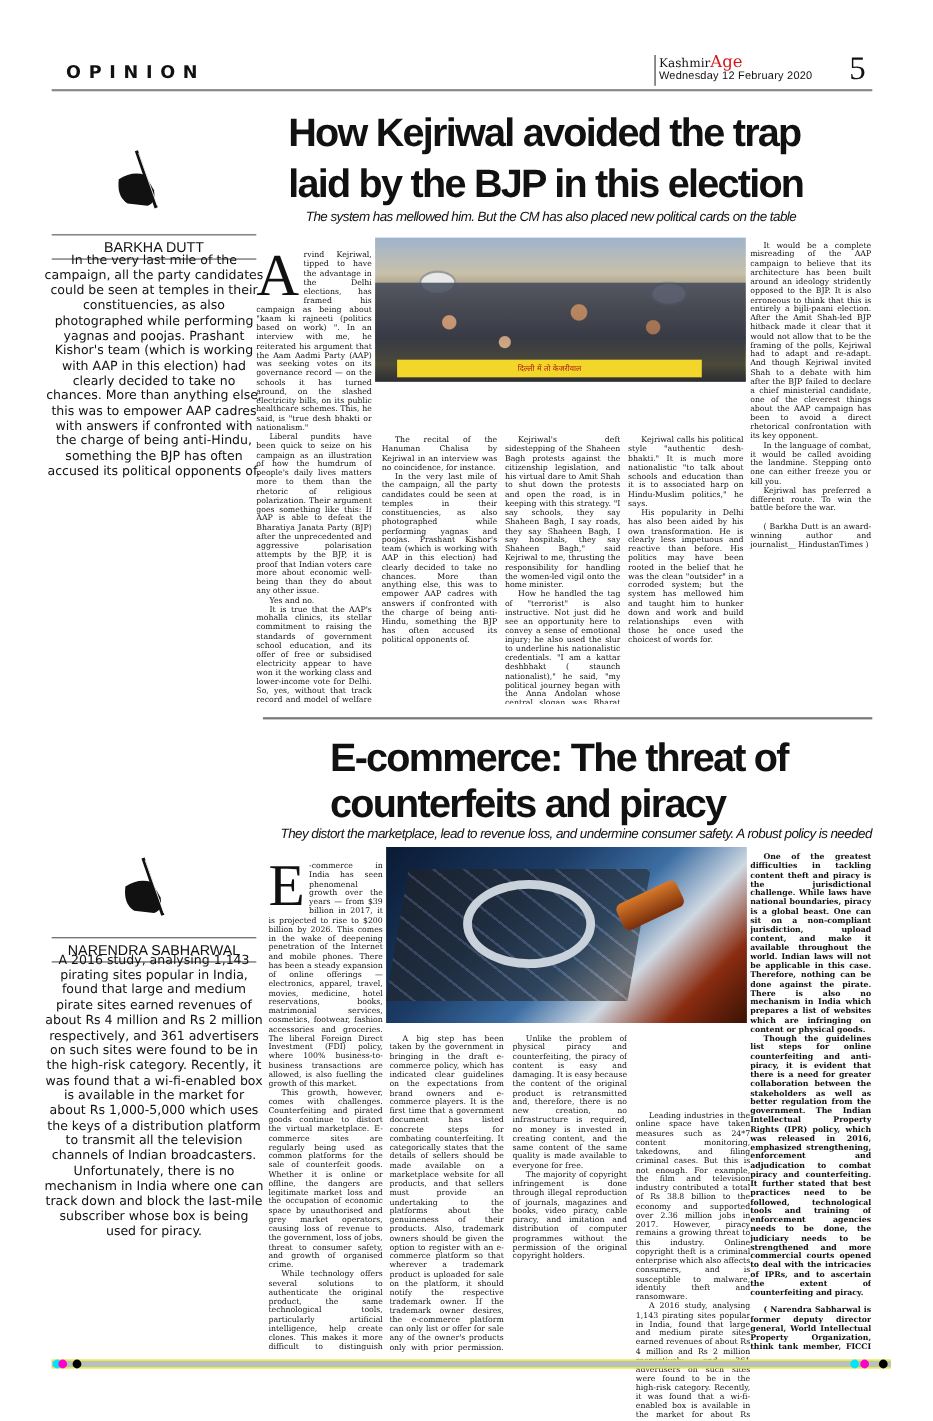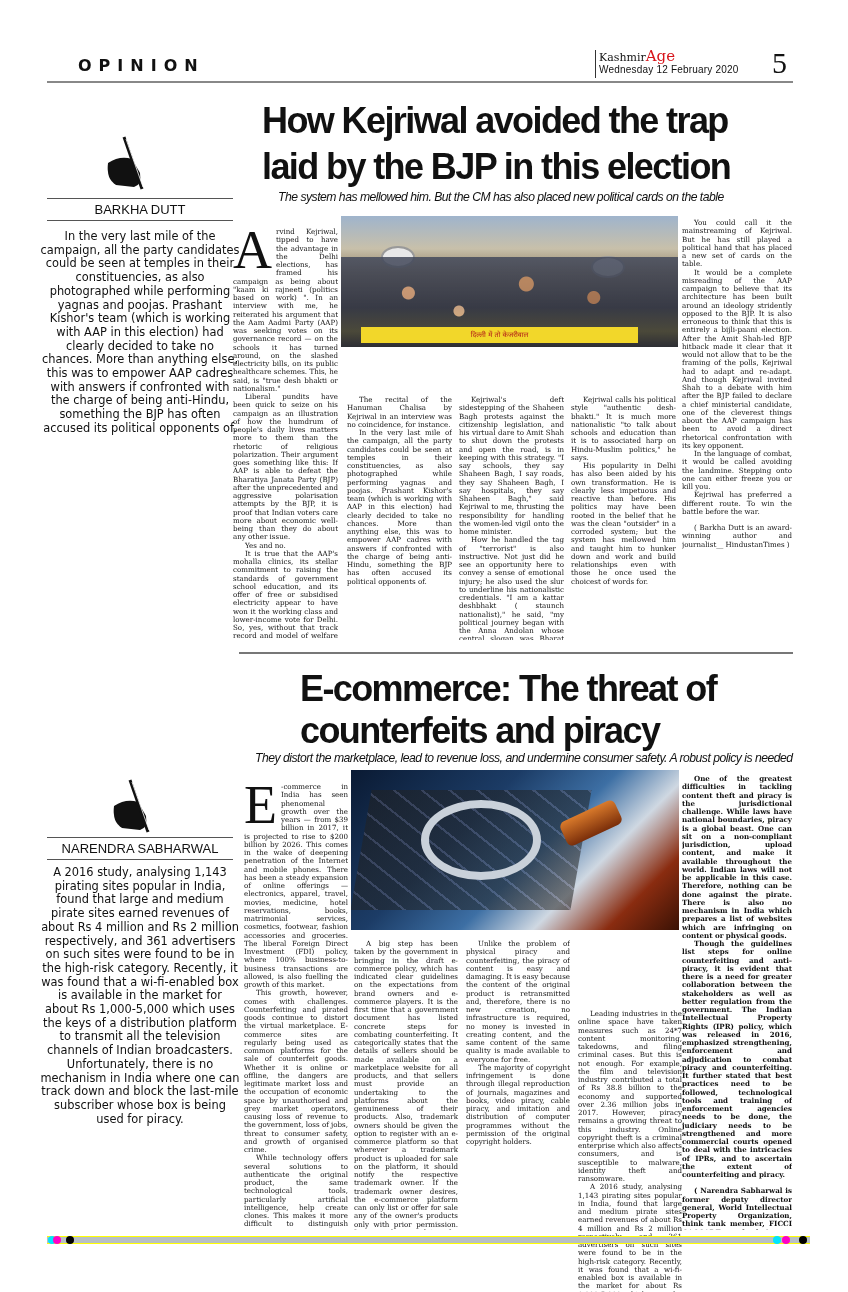--- a/index.html
+++ b/index.html
@@ -1,36 +1,36 @@
 <!DOCTYPE html>
 <html><head>
 <meta charset="utf-8">
 <style>
   * { box-sizing: border-box; margin: 0; padding: 0; }
   html, body { width: 848px; height: 1292px; background: #ffffff; overflow: hidden; }
   body { position: relative; font-family: "DejaVu Serif", serif; color: #111; }
 
-  .masthead-section { position: absolute; left: 78px; top: 56px; font-family: "DejaVu Sans", sans-serif; font-weight: bold; font-size: 16px; letter-spacing: 7px; color: #111; }
+  .masthead-section { position: absolute; left: 60px; top: 56px; font-family: "DejaVu Sans", sans-serif; font-weight: bold; font-size: 16px; letter-spacing: 7px; color: #111; }
   .masthead-right { position: absolute; left: 595px; top: 50px; border-left: 1px solid #333; padding-left: 3px; height: 28px; }
   .brand { font-family: "DejaVu Serif", serif; font-size: 11px; line-height: 12px; }
   .brand .k { color: #111; margin-top: 40px; }
   .brand .age { color: #d7141a; font-size: 15px; }
   .dateline { font-family: "Liberation Sans", sans-serif; font-size: 10px; color: #111; letter-spacing: 0.2px; }
   .pagenum { position: absolute; left: 772px; top: 46px; font-family: "Liberation Serif", serif; font-size: 30px; color: #111; }
   .rule-top { position: absolute; left: 47px; top: 81px; width: 746px; height: 2px; background: #888; }
 
   .headline { position: absolute; font-family: "Liberation Sans", sans-serif; font-weight: bold; color: #111; text-align: left; letter-spacing: -1.6px; }
   .h1 { left: 262px; top: 98px; width: 520px; font-size: 36px; line-height: 46px; }
   .h2 { left: 300px; top: 668px; width: 460px; font-size: 36px; line-height: 42px; }
   .deck { position: absolute; font-family: "Liberation Sans", sans-serif; font-style: italic; font-size: 12.2px; color: #111; letter-spacing: -0.5px; }
   .deck1 { left: 278px; top: 190px; }
   .deck2 { left: 255px; top: 751px; }
 
   .pen-icon { position: absolute; width: 50px; height: 60px; }
-  .byline-box { position: absolute; left: 47px; width: 186px; border-top: 1px solid #555; border-bottom: 1px solid #555; text-align: center; font-family: "Liberation Sans", sans-serif; font-size: 13px; padding: 3px 0; color: #111; }
+  .byline-box { position: absolute; left: 47px; width: 186px; border-top: 1px solid #555; border-bottom: 1px solid #555; text-align: center; font-family: "Liberation Sans", sans-serif; font-size: 13px; padding: 3px 0; color: #111; margin-top: 15px; }
   .pull { position: absolute; left: 40px; width: 200px; font-family: "DejaVu Sans", sans-serif; font-size: 11.4px; line-height: 13.7px; text-align: center; color: #111; }
 
   .col { position: absolute; font-size: 7.1px; line-height: 8.25px; text-align: justify; hyphens: auto; color: #111; overflow: hidden; }
   .col p { text-indent: 12px; }
   .col p.first { text-indent: 0; }
   .col p.credit { margin-top: 8px; }
   .dropcap { float: left; font-family: "Liberation Serif", serif; font-size: 54px; line-height: 42px; margin: 1px 4px 0 0; }
 
   .photo { position: absolute; overflow: hidden; }
   .photo1 { left: 341px; top: 216px; width: 337px; height: 131px; background: linear-gradient(180deg, #9fb4cc 0%, #c8c0aa 25%, #8a7a5f 45%, #3b3a41 70%, #e0c62e 88%, #2a2a2a 100%); }
@@ -95,21 +95,20 @@
 </div>
 <div class="col" style="left:459px; top:396px; width:105px; height:244px;">
   <p>Kejriwal's deft sidestepping of the Shaheen Bagh protests against the citizenship legislation, and his virtual dare to Amit Shah to shut down the protests and open the road, is in keeping with this strategy. "I say schools, they say Shaheen Bagh, I say roads, they say Shaheen Bagh, I say hospitals, they say Shaheen Bagh," said Kejriwal to me, thrusting the responsibility for handling the women-led vigil onto the home minister.</p>
   <p>How he handled the tag of "terrorist" is also instructive. Not just did he see an opportunity here to convey a sense of emotional injury; he also used the slur to underline his nationalistic credentials. "I am a kattar deshbhakt ( staunch nationalist)," he said, "my political journey began with the Anna Andolan whose central slogan was Bharat Mata ki jai (victory for Mother India)." The patriotism curriculum in Delhi schools is part and parcel of this tactical refusal to let the BJP cast its opponents as anti-national. In many ways, Kejriwal has been consistently careful to avoid the sort of liberalism associated with progressives on the Left of the spectrum. For instance, he supported the effective nullification of Article 370 in Jammu and Kashmir.</p>
 </div>
 <div class="col" style="left:571px; top:396px; width:105px; height:244px;">
   <p>Kejriwal calls his political style "authentic desh-bhakti." It is much more nationalistic "to talk about schools and education than it is to associated harp on Hindu-Muslim politics," he says.</p>
   <p>His popularity in Delhi has also been aided by his own transformation. He is clearly less impetuous and reactive than before. His politics may have been rooted in the belief that he was the clean "outsider" in a corroded system; but the system has mellowed him and taught him to hunker down and work and build relationships even with those he once used the choicest of words for.</p>
 </div>
 <div class="col" style="left:682px; top:219px; width:110px; height:410px;">
-  <p>You could call it the mainstreaming of Kejriwal. But he has still played a political hand that has placed a new set of cards on the table.</p>
   <p>It would be a complete misreading of the AAP campaign to believe that its architecture has been built around an ideology stridently opposed to the BJP. It is also erroneous to think that this is entirely a bijli-paani election. After the Amit Shah-led BJP hitback made it clear that it would not allow that to be the framing of the polls, Kejriwal had to adapt and re-adapt. And though Kejriwal invited Shah to a debate with him after the BJP failed to declare a chief ministerial candidate, one of the cleverest things about the AAP campaign has been to avoid a direct rhetorical confrontation with its key opponent.</p>
   <p>In the language of combat, it would be called avoiding the landmine. Stepping onto one can either freeze you or kill you.</p>
   <p>Kejriwal has preferred a different route. To win the battle before the war.</p>
   <p class="credit">( Barkha Dutt is an award-winning author and journalist__ HindustanTimes )</p>
 </div>
 
 <div class="rule-mid"></div>
 
 <div class="headline h2">
   <div>E-commerce: The threat of</div>

